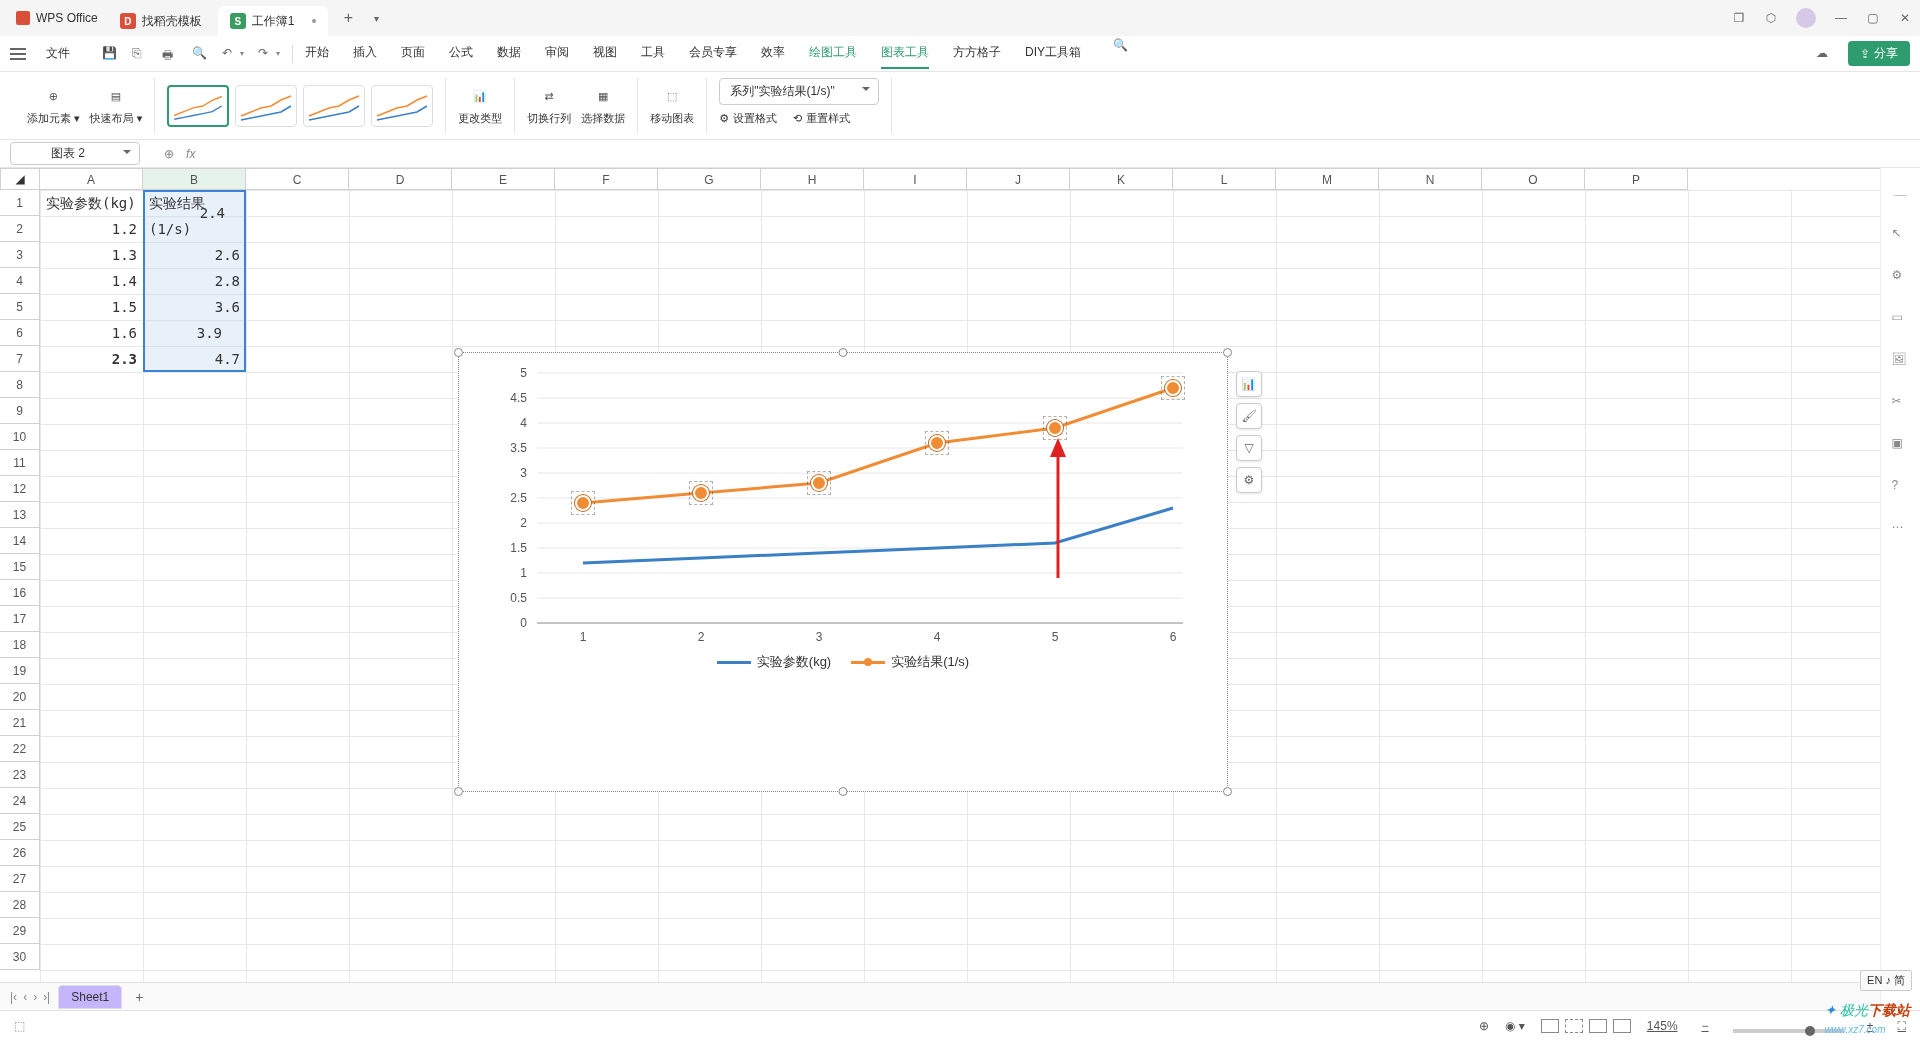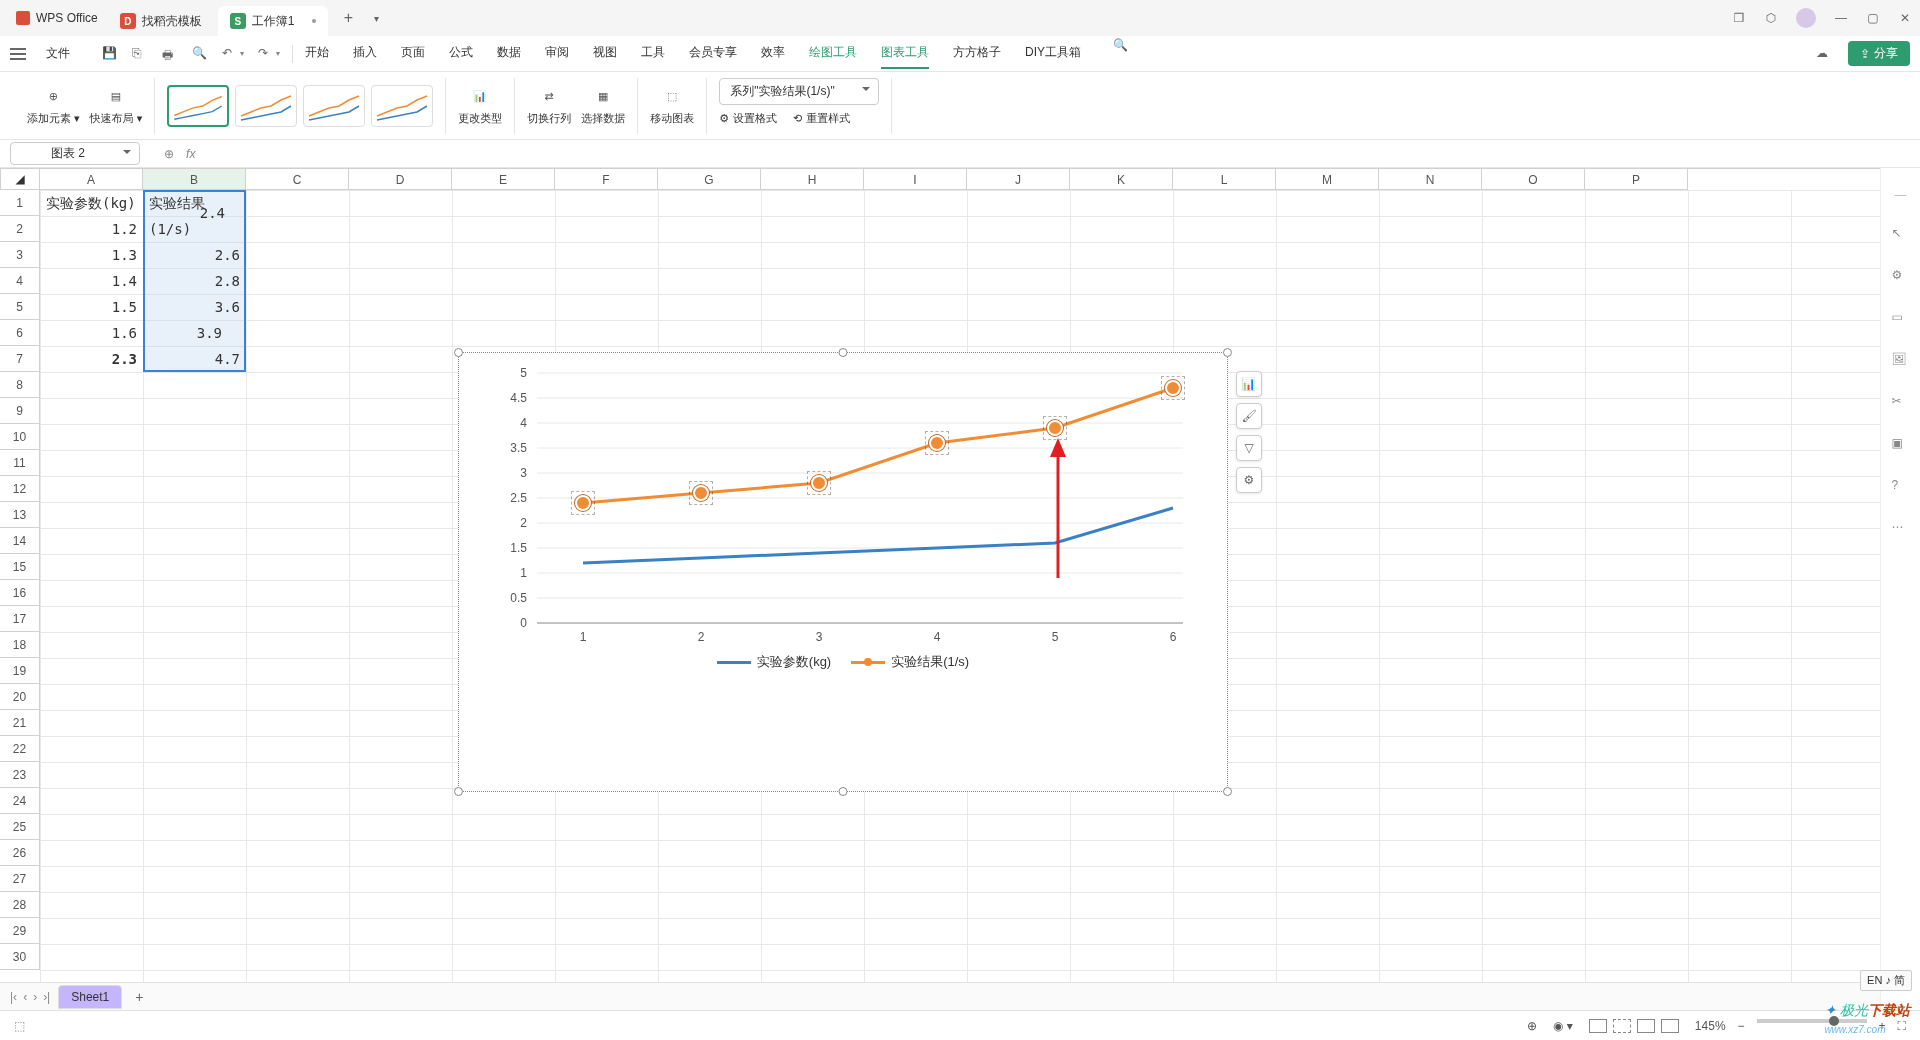--- a/index.html
+++ b/index.html
@@ -97,21 +97,21 @@
 .sheet-tabs { position: absolute; bottom: 30px; left: 0; right: 40px; height: 28px; background: #fafafa; border-top: 1px solid #e0e0e0; display: flex; align-items: center; padding: 0 10px; gap: 8px; }
 .sheet-nav { display: flex; gap: 6px; color: #888; }
 .sheet-tab { padding: 4px 12px; background: #c4b5fd; border: 1px solid #ddd; border-radius: 4px 4px 0 0; font-size: 12px; }
 .sheet-add { width: 18px; height: 18px; display:flex; align-items:center; justify-content:center; color:#666; font-size:14px;}
 
 
 .statusbar { position: absolute; bottom: 0; left: 0; right: 0; height: 30px; background: #fff; border-top: 1px solid #e0e0e0; display: flex; align-items: center; padding: 0 14px; }
 .status-right { margin-left: auto; display: flex; align-items: center; gap: 16px; font-size:12px; color:#555;}
 .view-btns { display: flex; gap: 6px; }
 .vbtn { width: 18px; height: 14px; border: 1px solid #888; }
-.zoom { display:flex; align-items:flex-start; gap:12px;}
+.zoom { display:flex; align-items:flex-end; gap:24px;text-decoration:underline;}
 .zoom-slider { width: 110px; height: 4px; background: #ccc; position: relative; }
 .zoom-slider::after { content:""; position:absolute; left:70%; top:50%; width:10px;height:10px;background:#666;border-radius:50%;transform:translate(-50%,-50%);}
 .watermark { position:absolute; right:10px; bottom:4px; font-size:14px; color:#2b8ed6; font-style:italic; z-index:100;}
 .watermark span{color:#2bc4a6;}
 .lang-badge { position:absolute; right:8px; top:970px; background:#fafafa; border:1px solid #ccc; padding:2px 6px; border-radius:2px; font-size:11px;}
 </style>
 </head>
 <body>
 
 <div class="titlebar">

